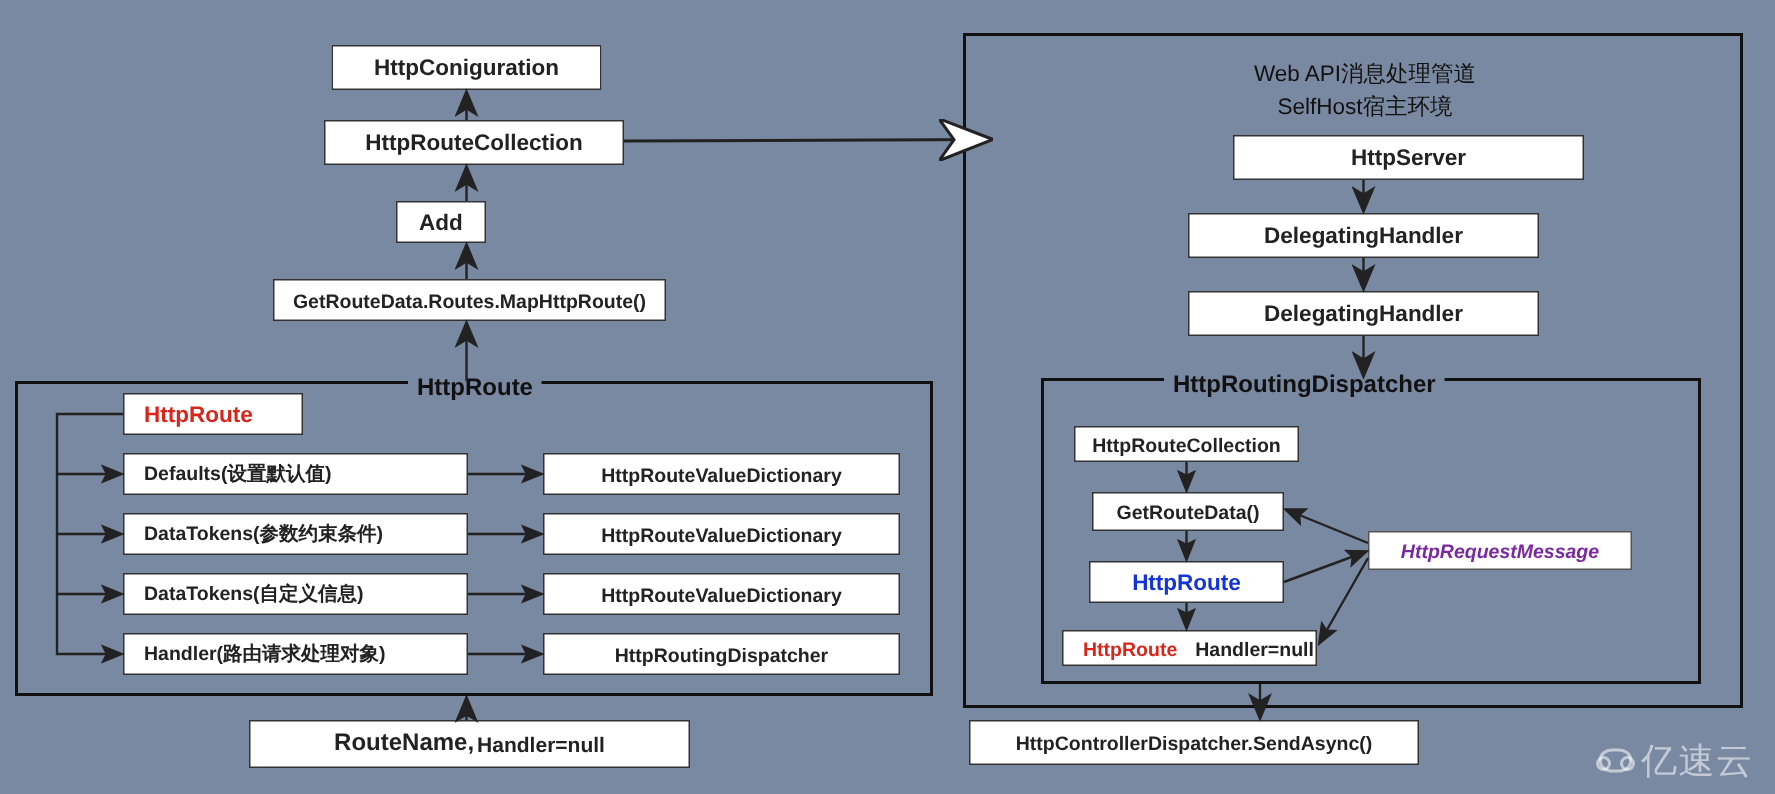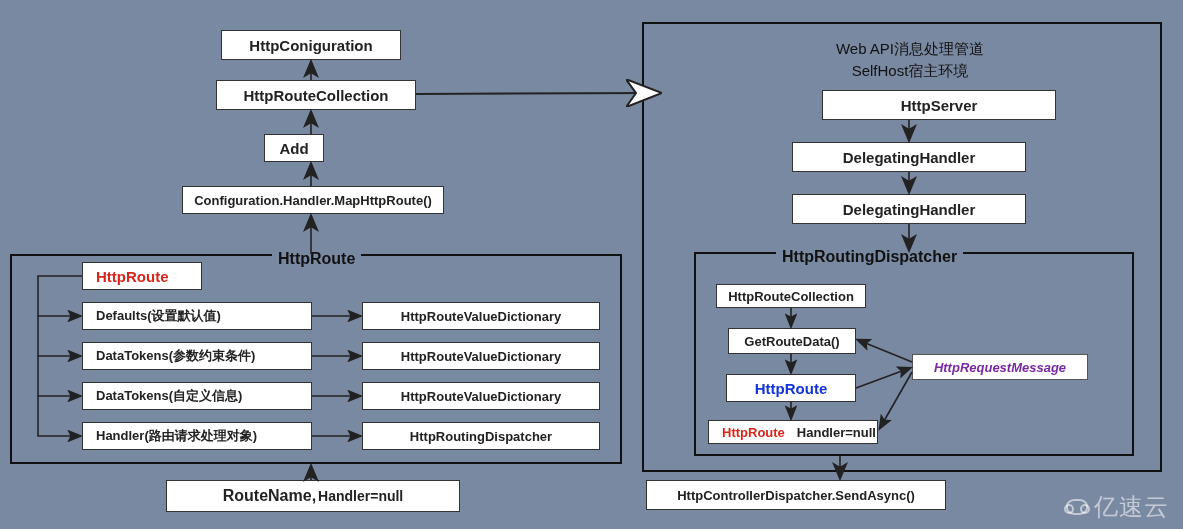--- a/index.html
+++ b/index.html
@@ -92,21 +92,21 @@
 
 <div class="box" style="left:216px; top:80px; width:200px; height:30px;">
   <span>HttpRouteCollection</span>
 </div>
 
 <div class="box" style="left:264px; top:134px; width:60px; height:28px;">
   <span>Add</span>
 </div>
 
 <div class="box small" style="left:182px; top:186px; width:262px; height:28px;">
-  <span>Configuration.Handler.MapHttpRoute()</span>
+  <span>GetRouteData.Routes.MapHttpRoute()</span>
 </div>
 
 <div class="frame" style="left:10px; top:254px; width:612px; height:210px;"></div>
 <div class="frame-title" style="left:272px; top:250px;">
   <span>HttpRoute</span>
 </div>
 
 <div class="box" style="left:82px; top:262px; width:120px; height:28px; justify-content:flex-start;">
   <span class="red">HttpRoute</span>
 </div>

